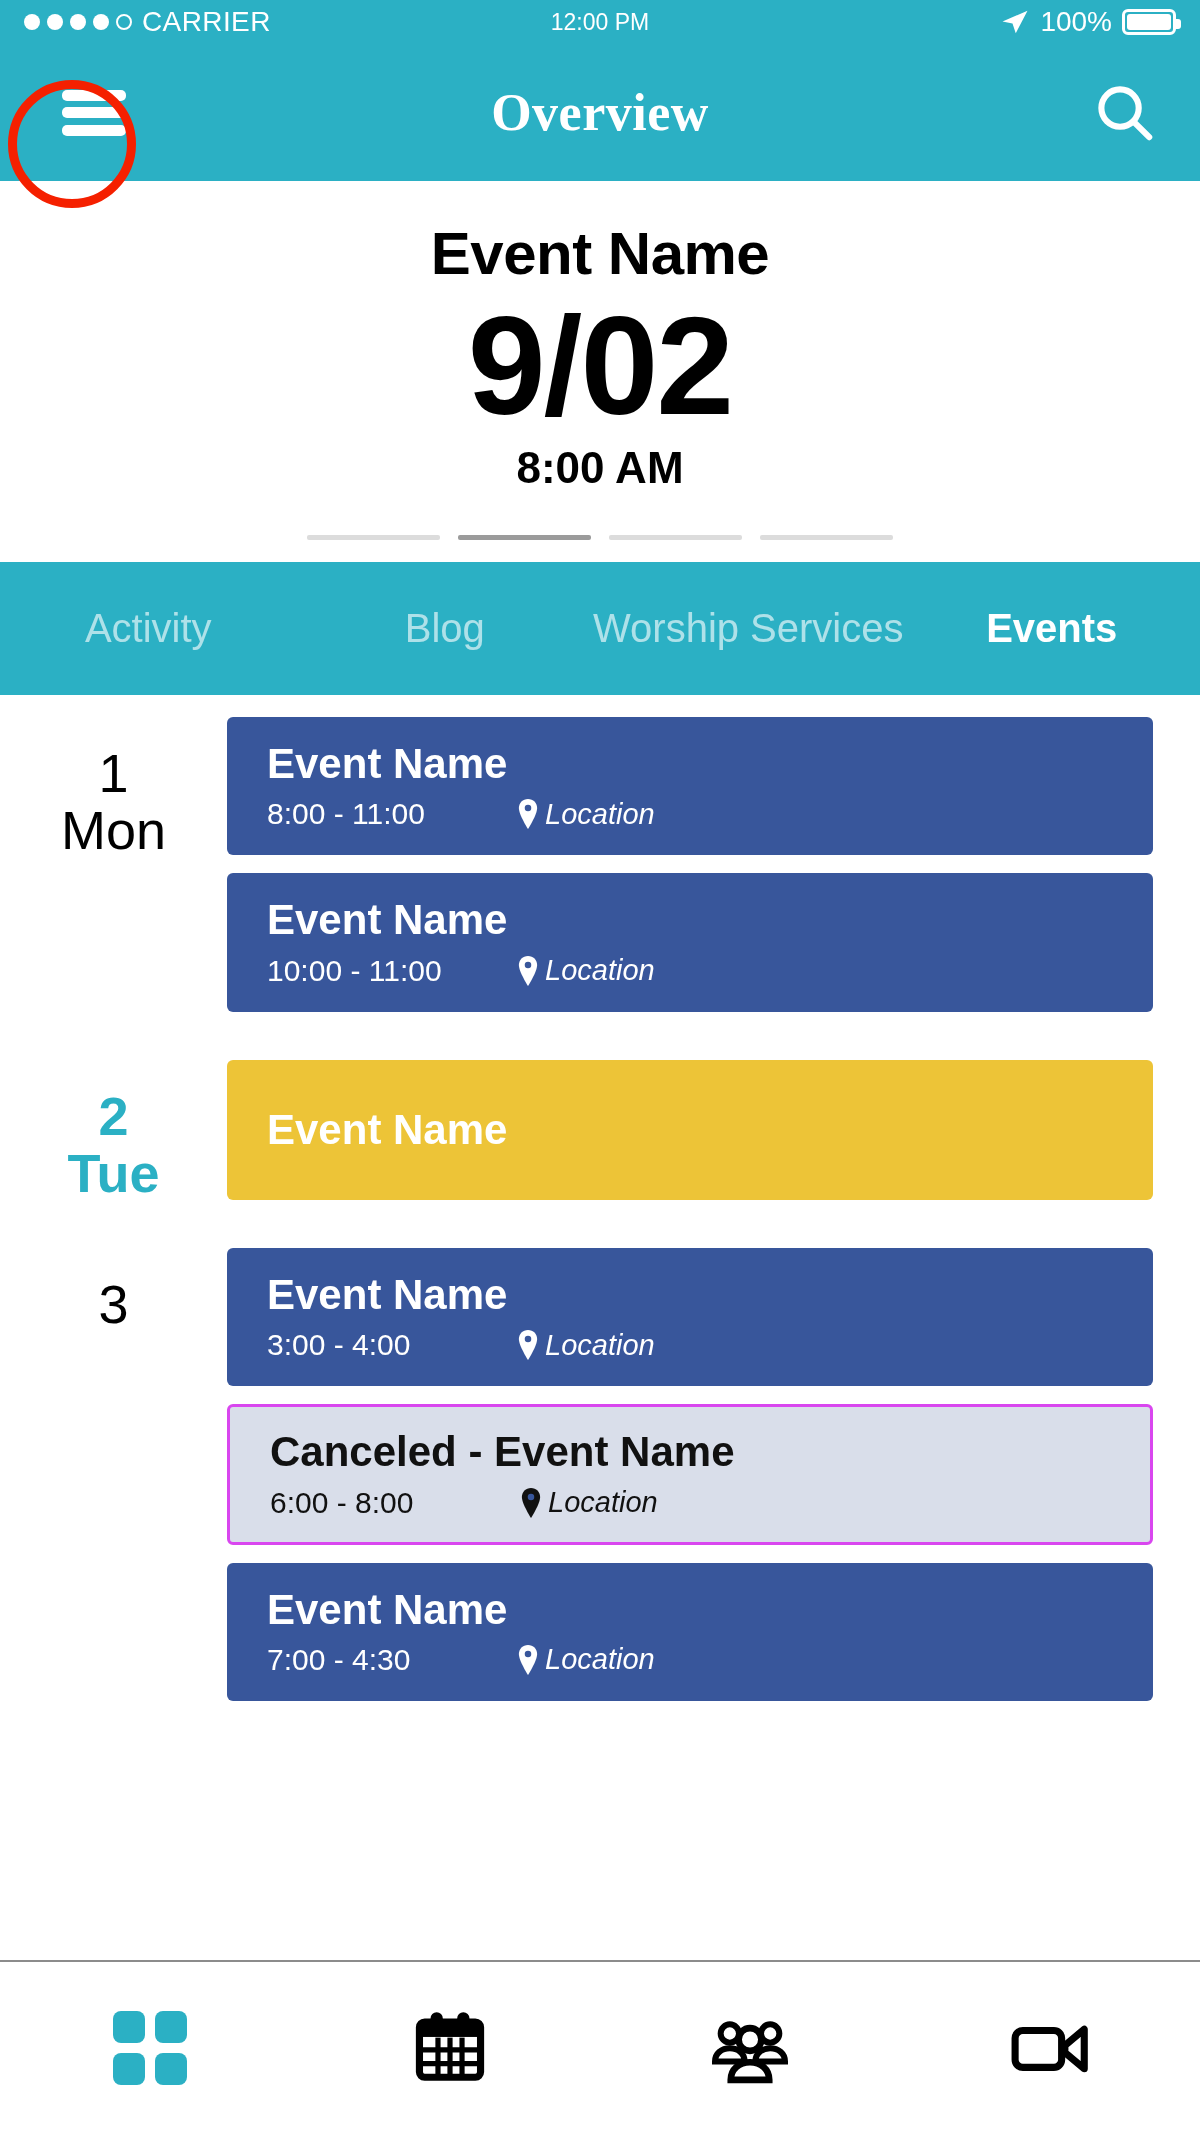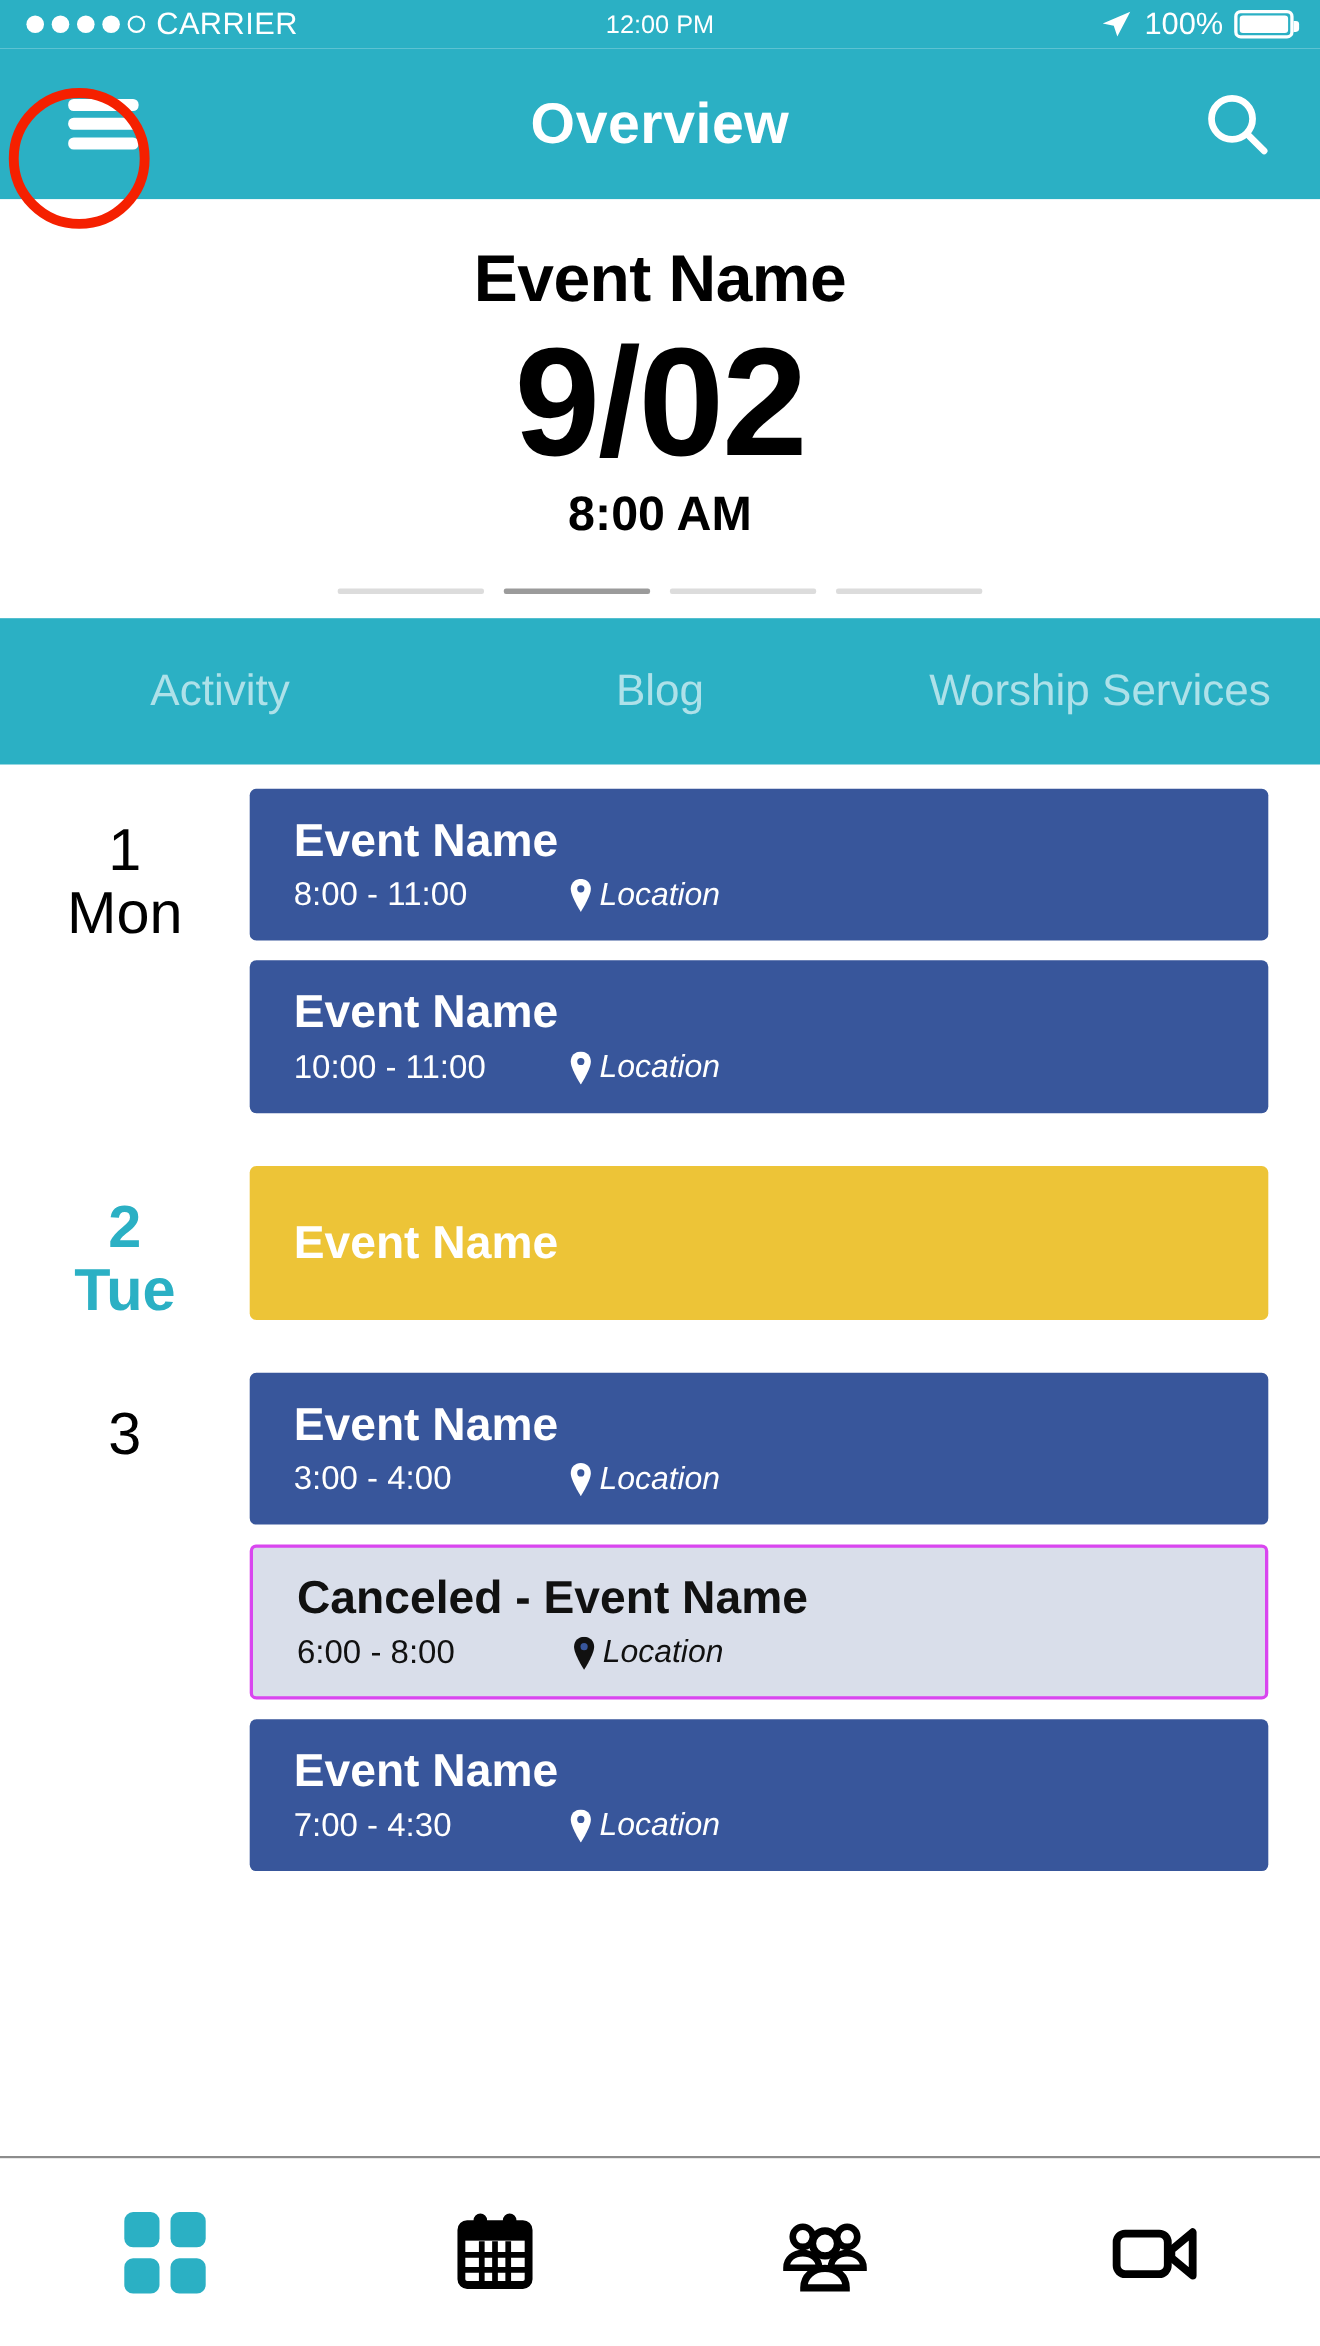--- a/index.html
+++ b/index.html
@@ -45,20 +45,21 @@
   }
   .hamburger{
     width:64px; height:46px; display:flex; flex-direction:column;
     justify-content:space-between; margin-left:22px; cursor:pointer;
   }
   .hamburger span{ display:block; height:11px; background:#fff; border-radius:5px; }
   .nav-title{
     position:absolute; left:0; right:0; text-align:center;
     color:#fff; font-size:52px; font-weight:bold;
     letter-spacing:.5px;
+    font-family:Liberation Serif, serif;
   }
   .search-btn{ margin-left:auto; width:70px; height:70px; position:relative; cursor:pointer; }
   .search-btn svg{ position:absolute; inset:0; }
 
   
   .annot-circle{
     position:absolute; left:8px; top:36px;
     width:128px; height:128px; border:9px solid #F52000;
     border-radius:50%; pointer-events:none; z-index:9;
   }
@@ -186,20 +187,21 @@
       <span class="pg active"></span>
       <span class="pg"></span>
       <span class="pg"></span>
     </div>
   </div>
 
   <div class="tabs">
     <div class="tab">Activity</div>
     <div class="tab">Blog</div>
     <div class="tab">Worship Services</div>
+    <div class="tab active">Events</div>
   </div>
 
   <div class="agenda" id="agenda">
       <div class="daygroup">
         <div class="daycol">
           <div class="daynum">1</div>
           <div class="dayname">Mon</div>
         </div>
         <div class="cards">
           <div class="card">

